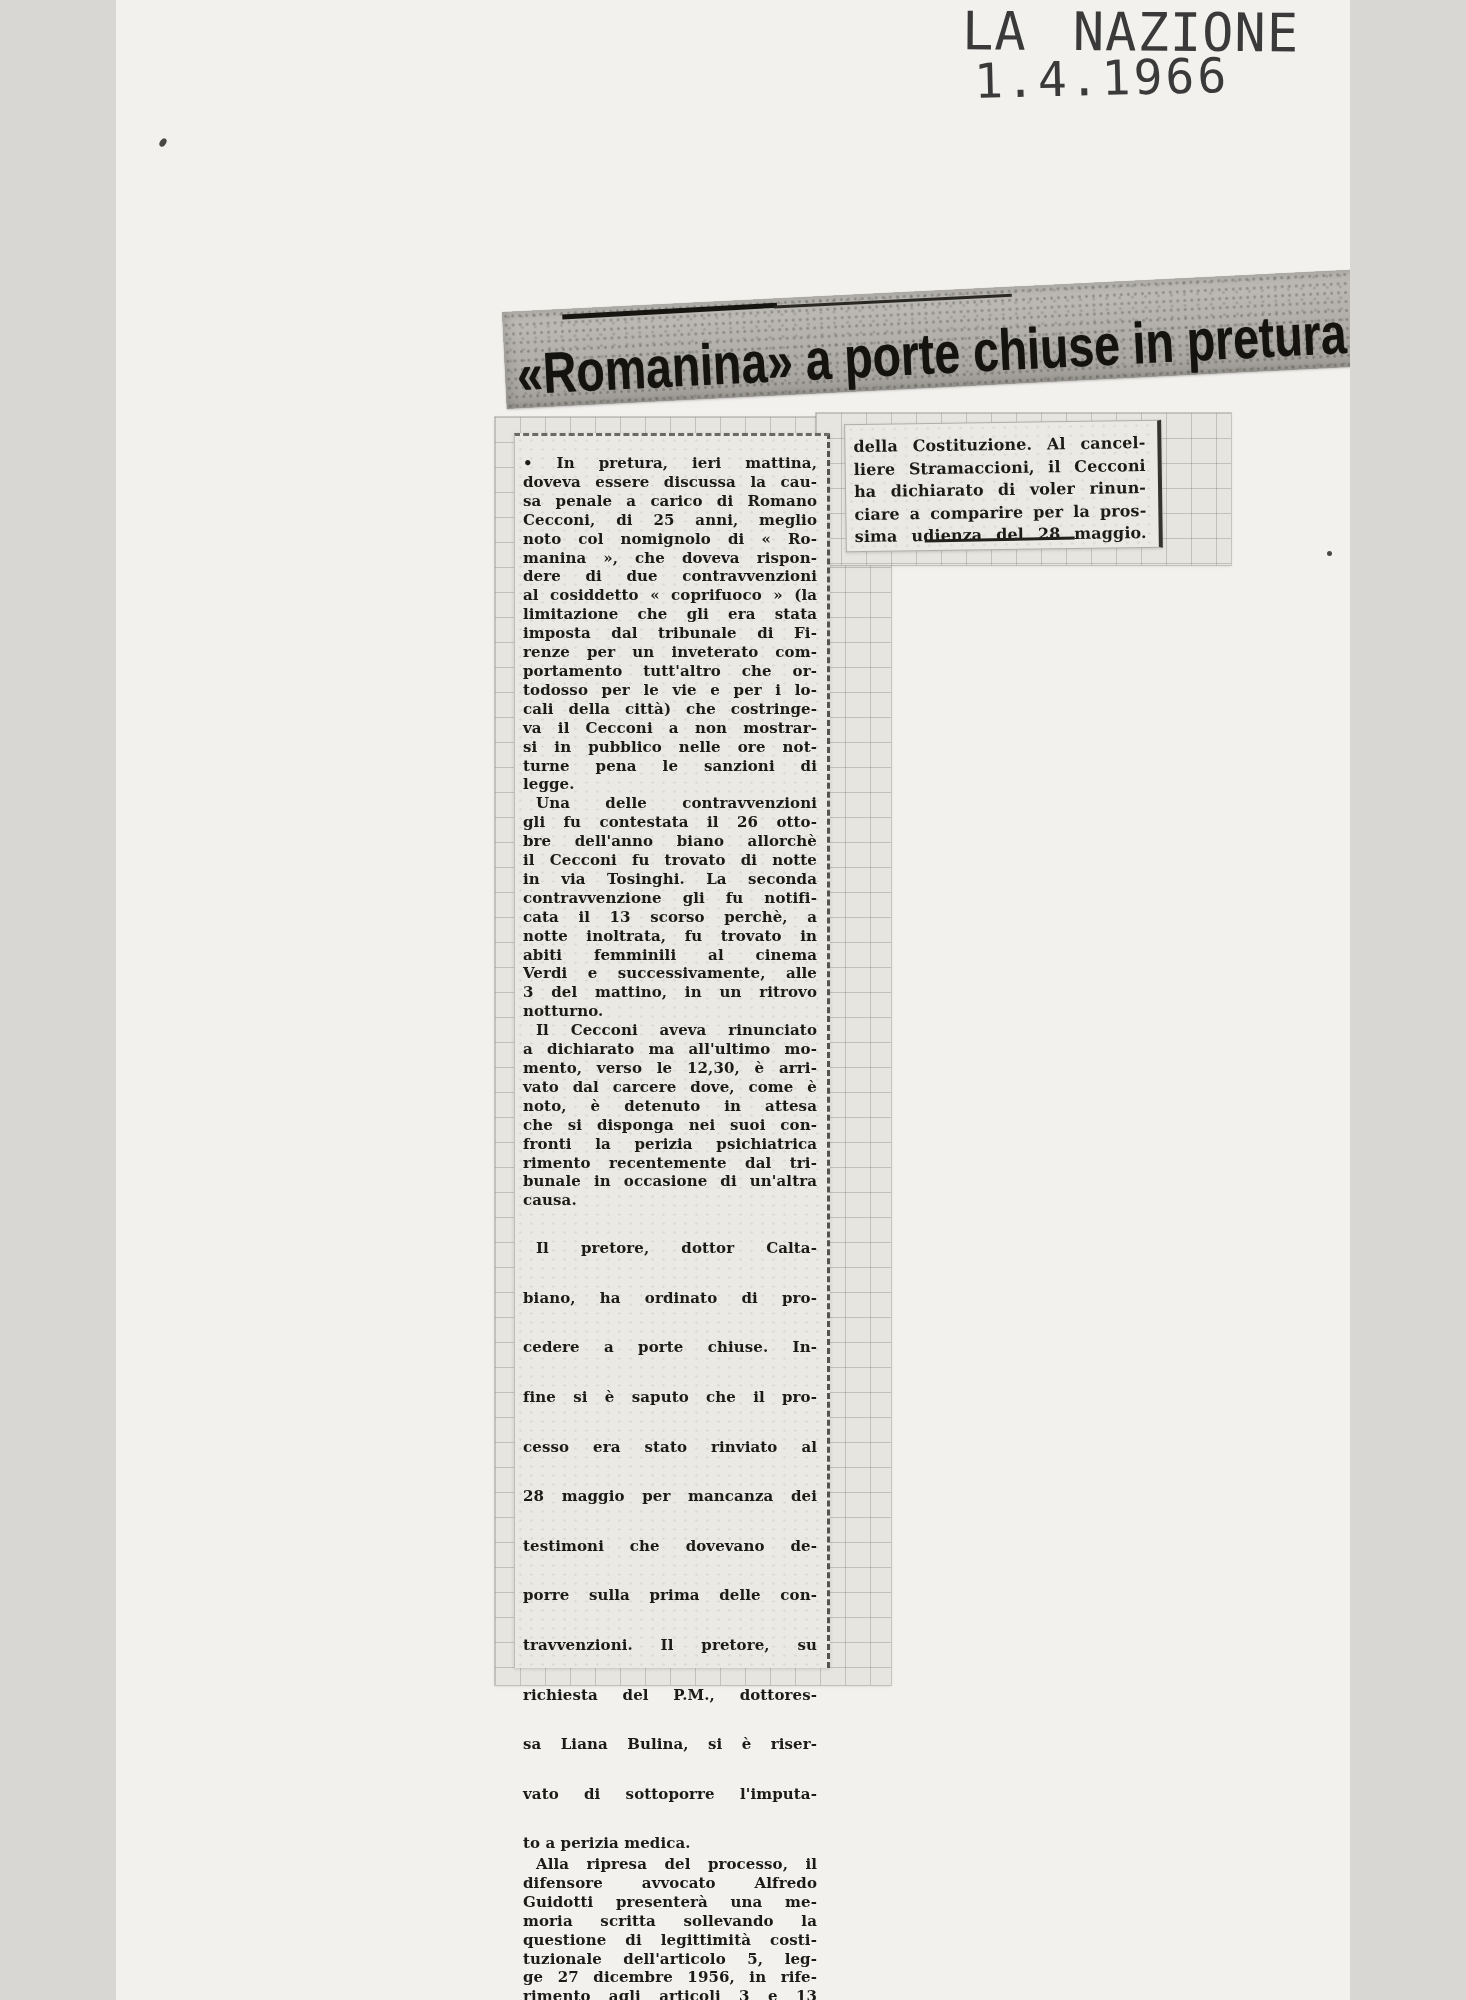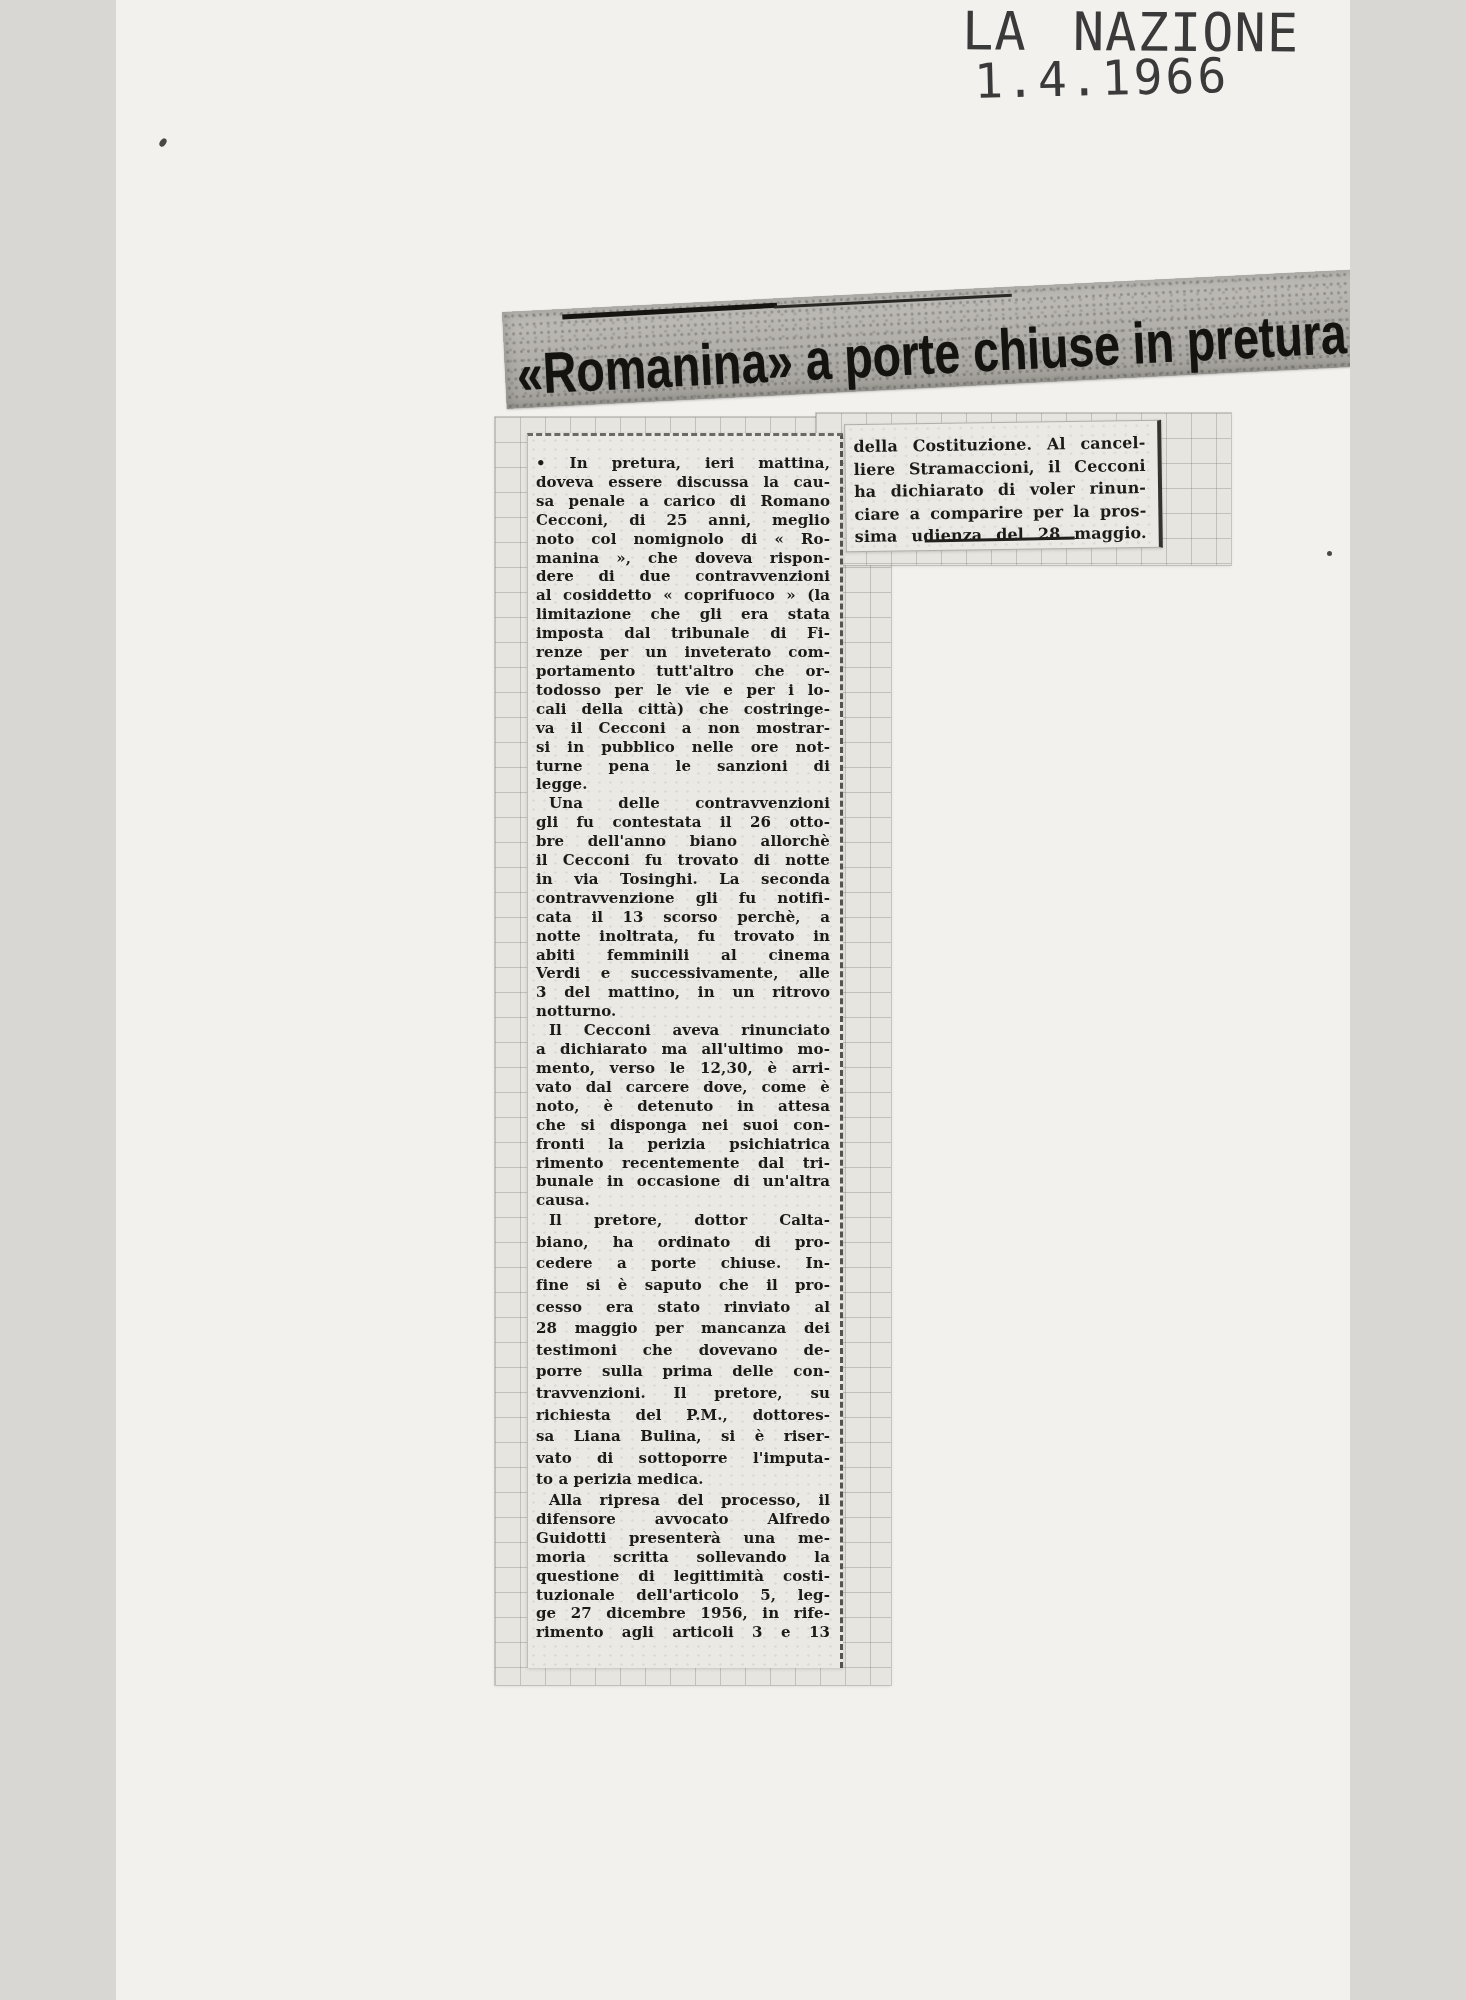--- a/index.html
+++ b/index.html
@@ -52,34 +52,34 @@
   }
   
   .clip{
     position:absolute;z-index:2;
     background-color:var(--clipping,#ebe9e4);
     background-image:radial-gradient(rgba(90,88,82,.10) 1px, transparent 1.8px);
     background-size:11px 9px;
     box-shadow:0 1px 3px rgba(80,78,74,.22);
   }
   .colclip{
-    left:411px;top:433px;width:312px;height:1232px;
+    left:398px;top:433px;width:312px;height:1232px;
     border-top:3px dashed #6b6963;
     border-right:3px dashed #55534e;
     border-left:1px solid rgba(110,108,102,.35);
   }
   .coltext{padding:18px 10px 0 8px;}
   .ln{
     font:700 15px/18.9px "DejaVu Serif",serif;
     color:var(--ink,#1d1b18);letter-spacing:.1px;
     text-align:justify;text-align-last:justify;
   }
   .ln.i{text-indent:13px;}
   .ln.e{text-align-last:left;}
-  .ln.w{line-height:21.6px;}
+  .ln.w{line-height:21.6px;margin-top:28px;}
   .fragclip{
     left:729px;top:422px;width:312px;height:126px;
     transform:rotate(-.8deg);
     border:1px solid rgba(90,88,82,.40);
     border-right:4px solid #35332f;
   }
   .fragtext{padding:11px 12px 0 8px;}
   .fln{font-size:16px;line-height:22.5px;}
   .underline{position:absolute;left:78px;bottom:8px;width:150px;height:3px;background:#23211e;transform:rotate(-.3deg);}
   

